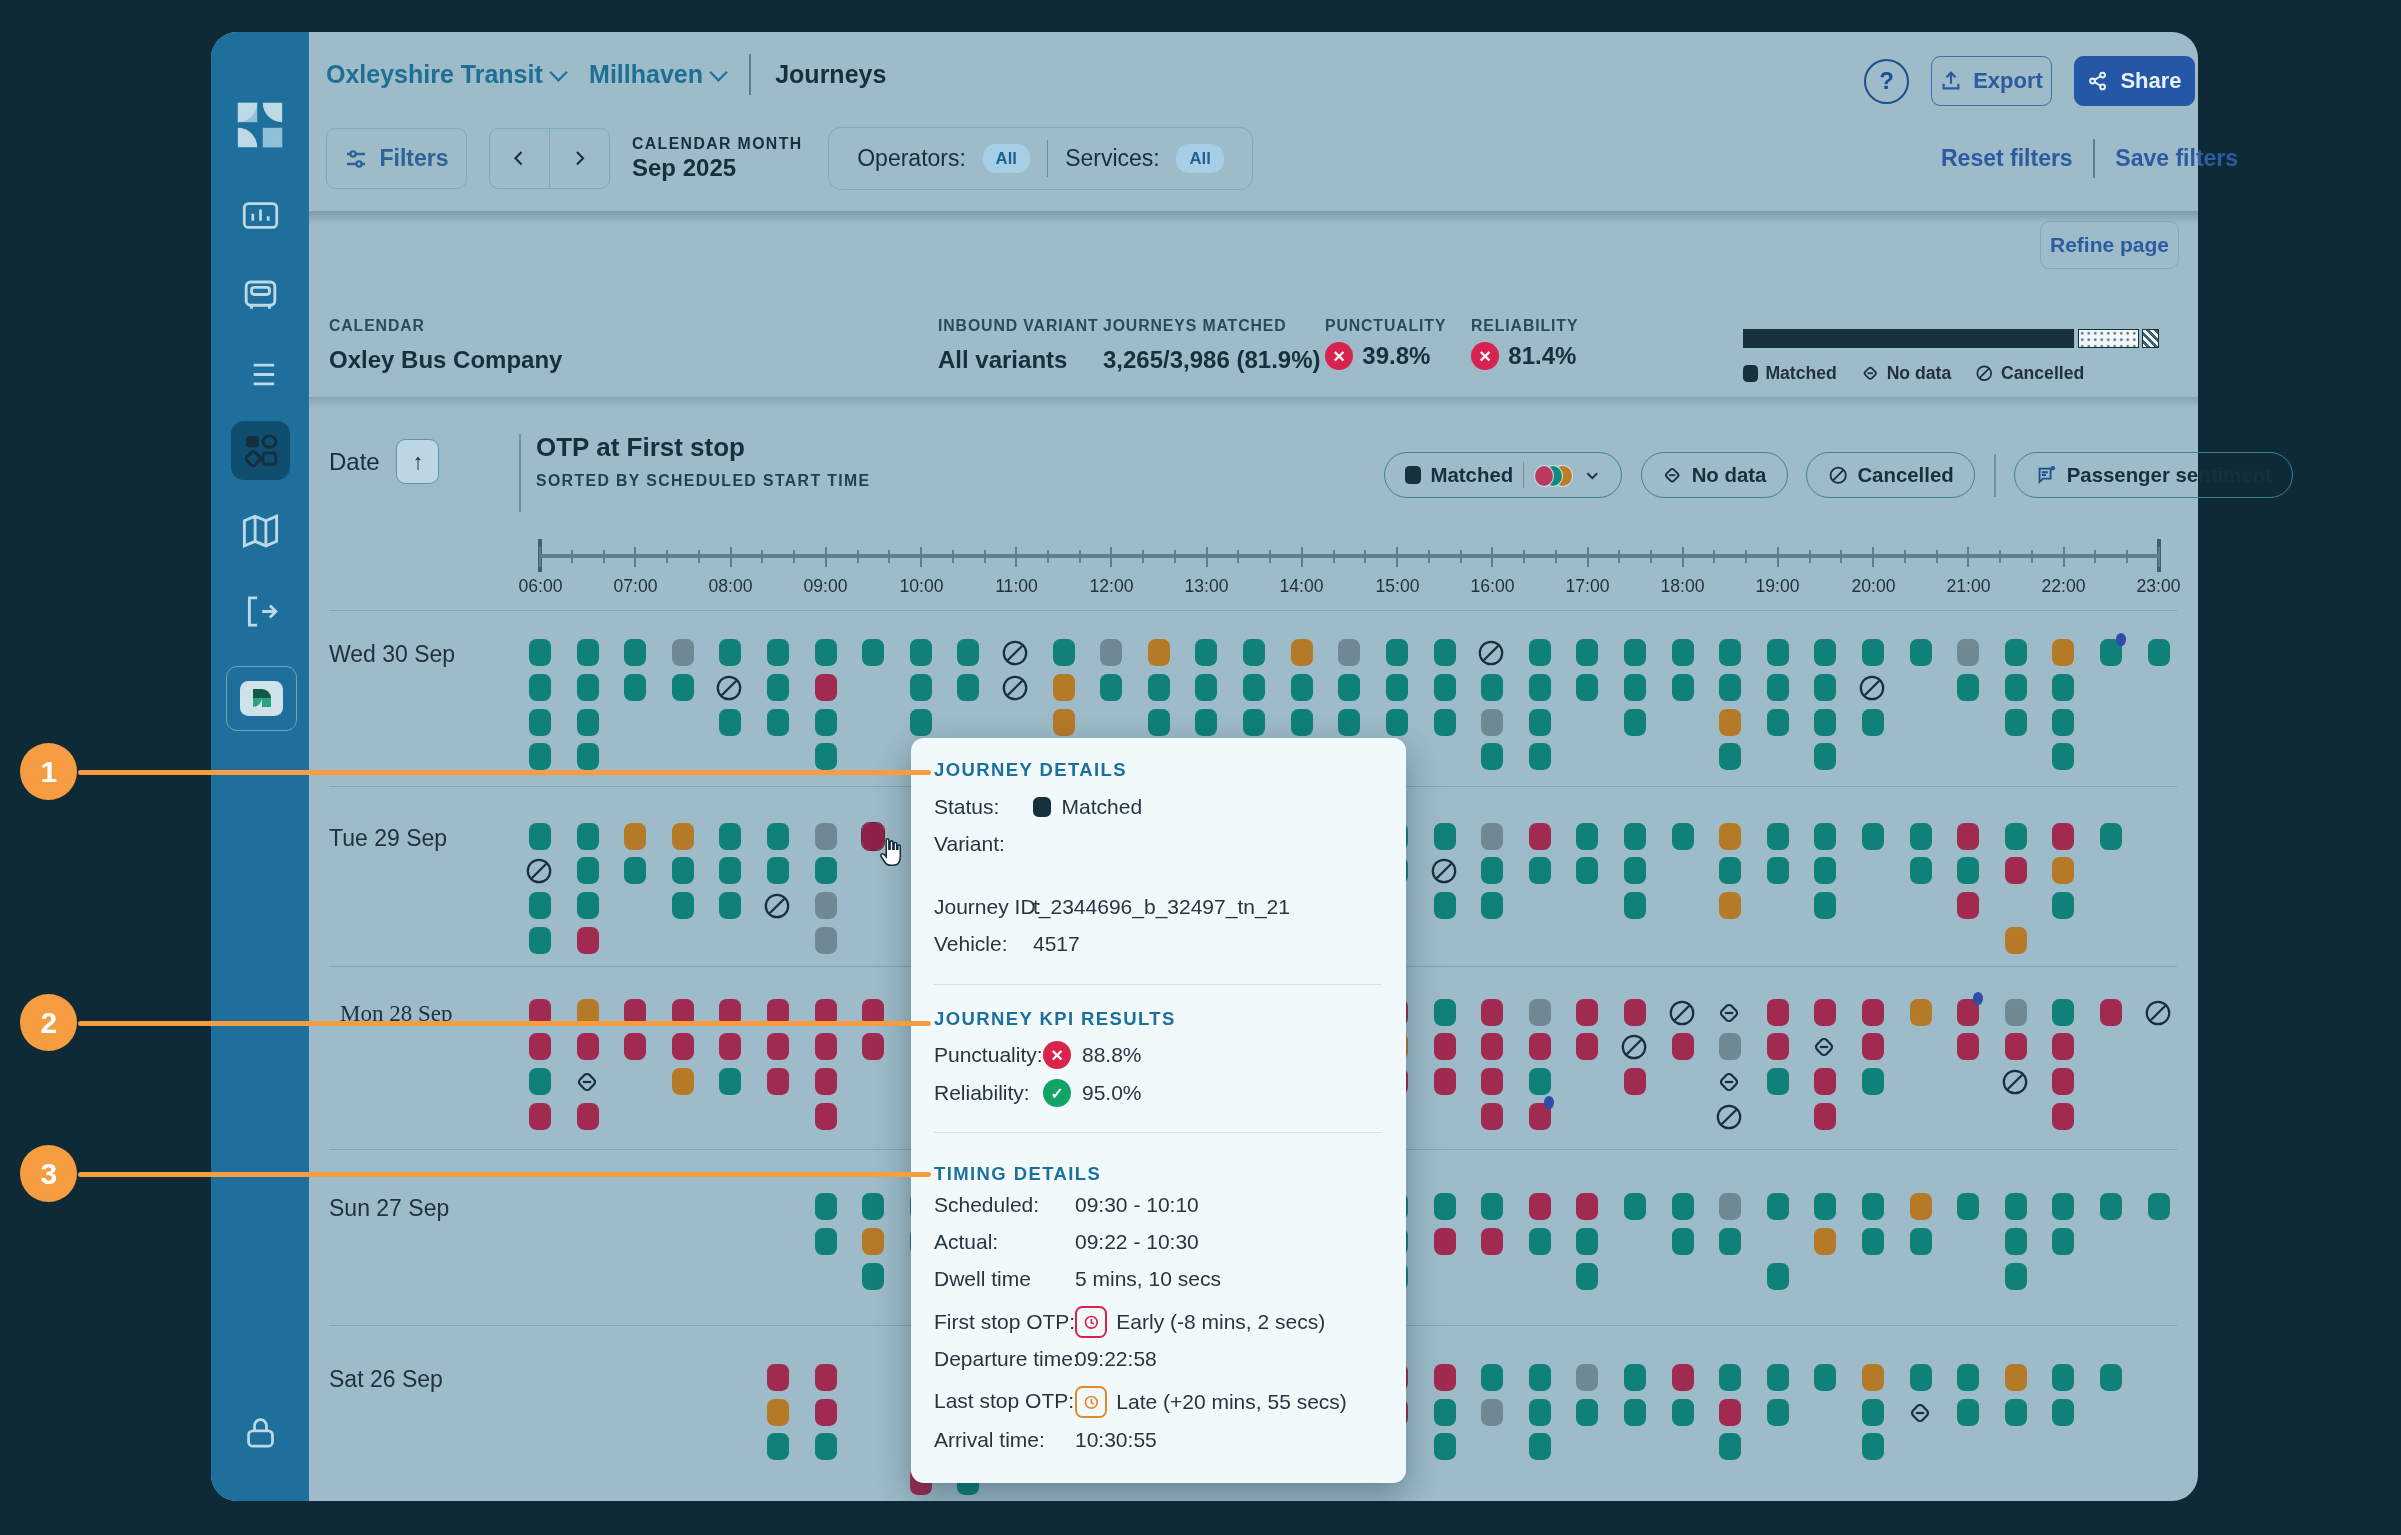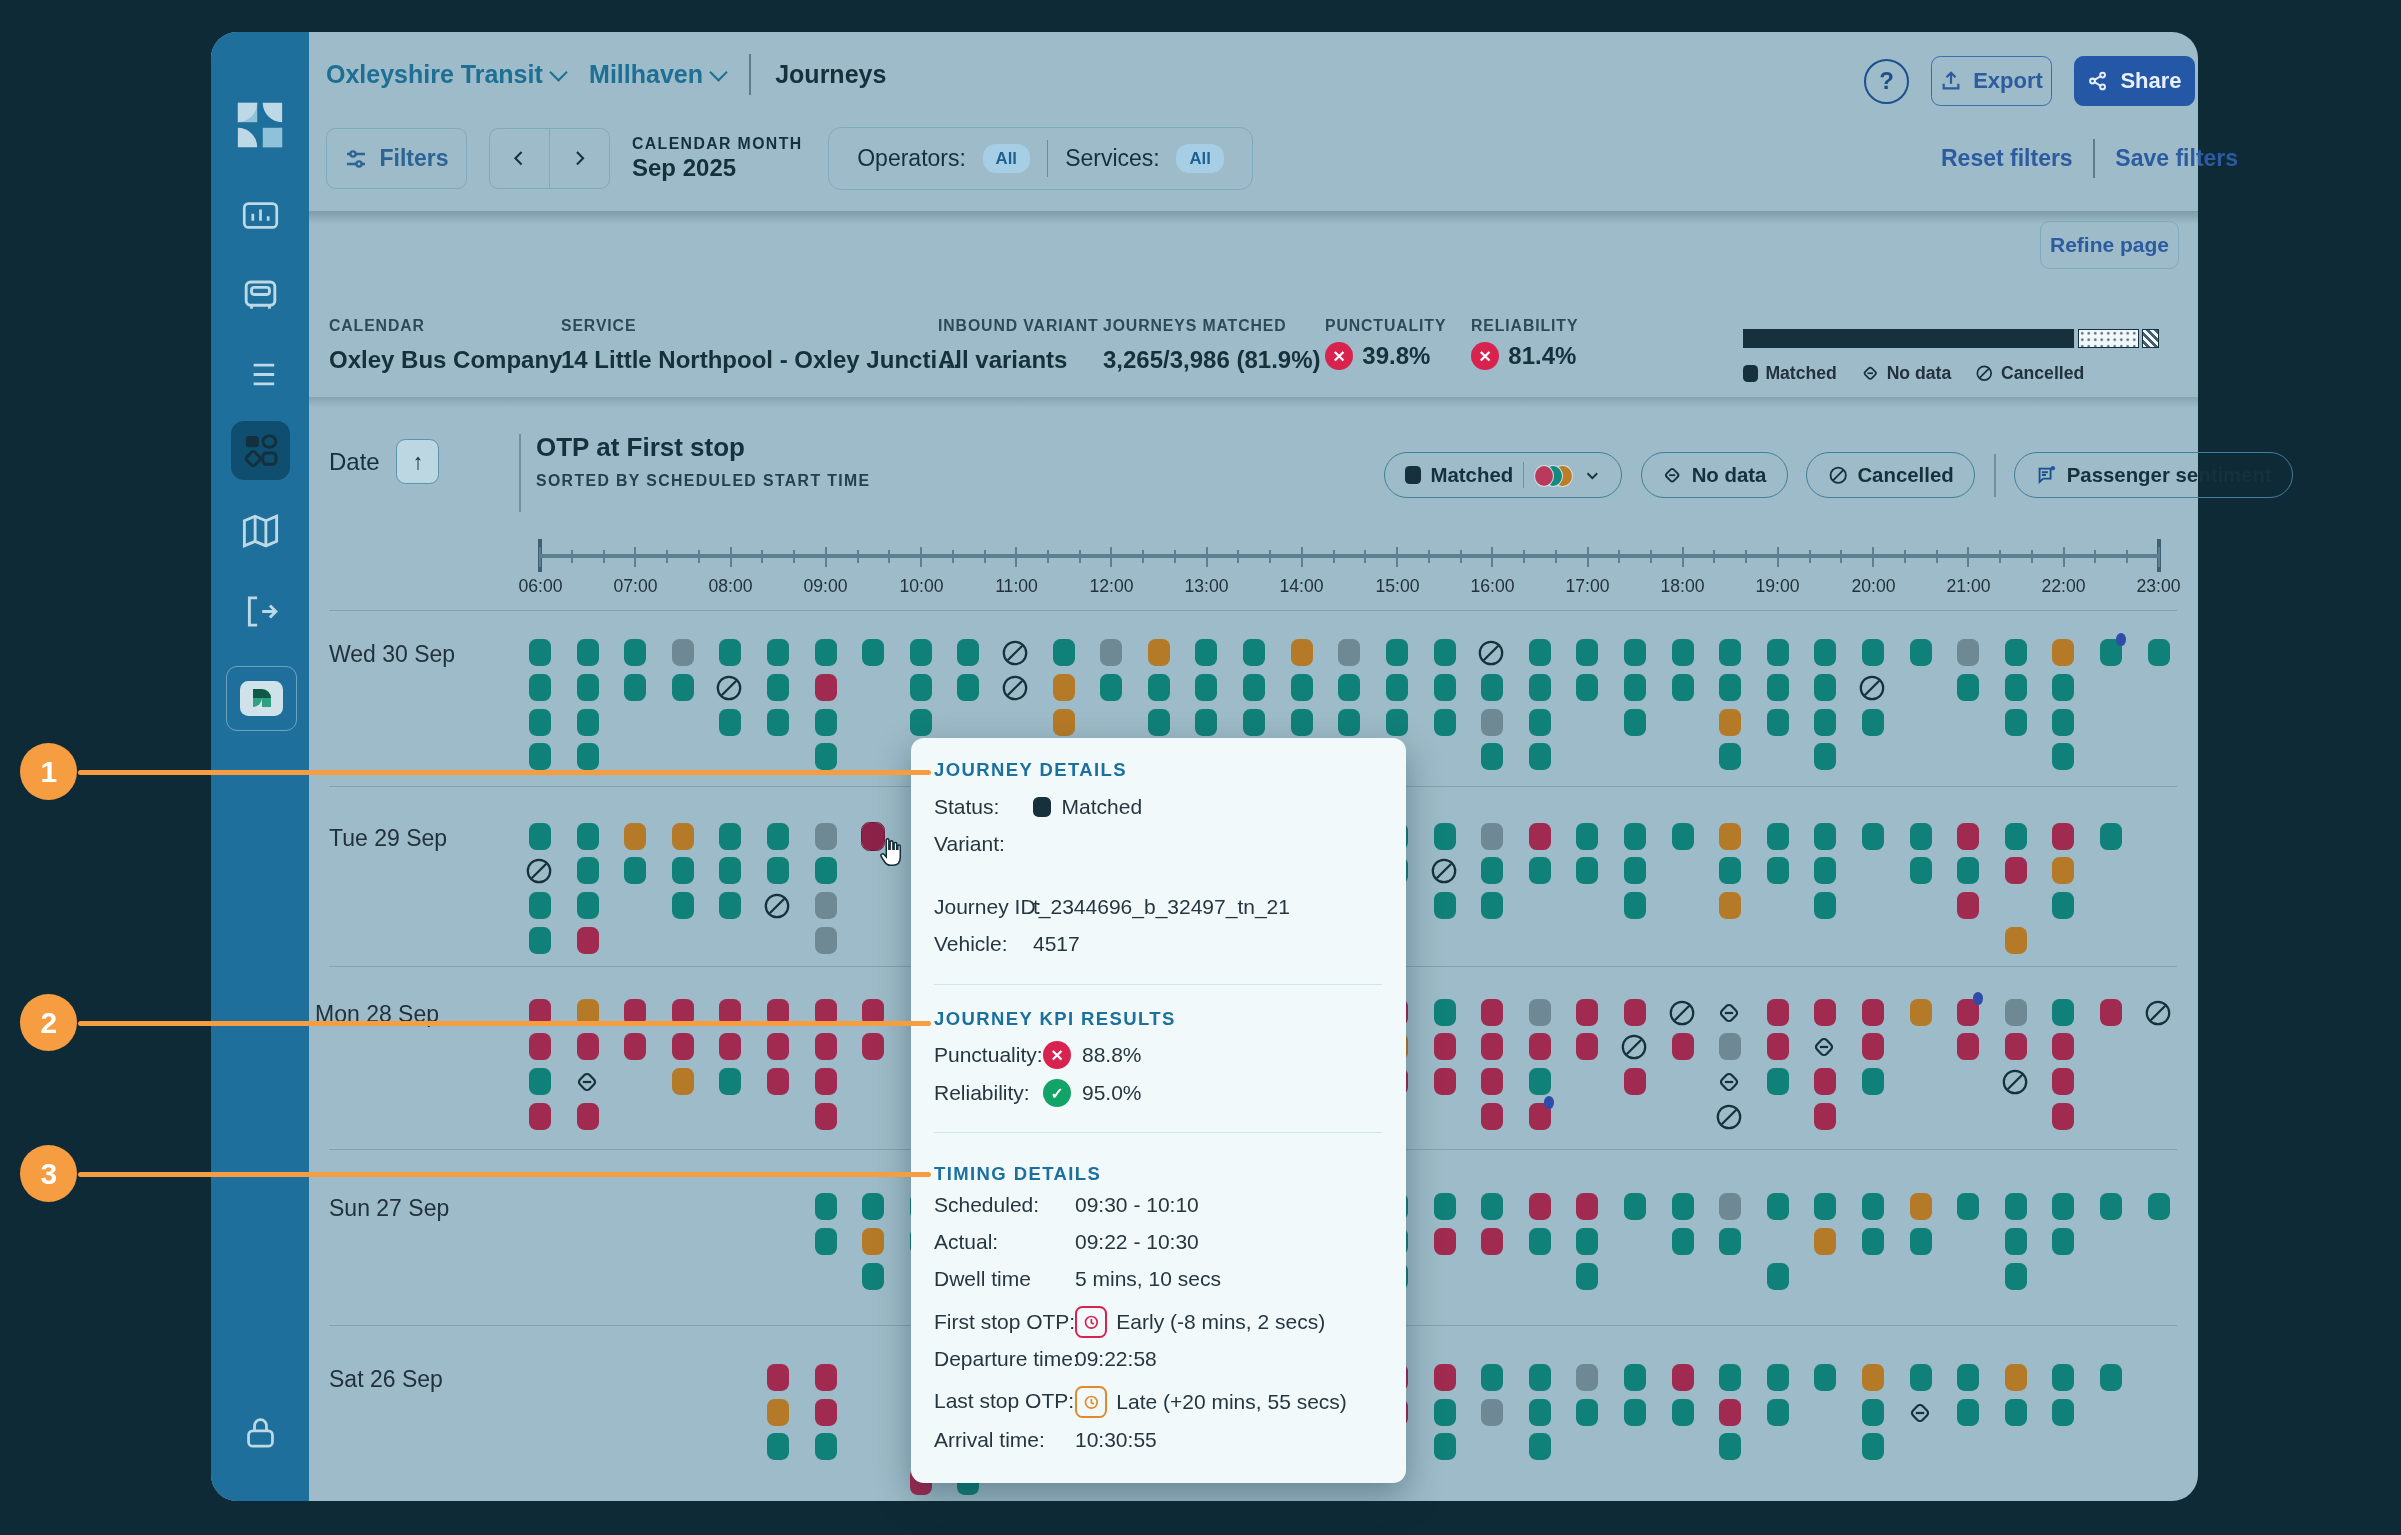--- a/index.html
+++ b/index.html
@@ -159,24 +159,20 @@
 
   <div class="abs" style="left:309px;top:211px;width:1889px;height:13px;background:linear-gradient(to bottom,rgba(16,44,58,.22),rgba(16,44,58,0));z-index:2;"></div>
 
   <div class="abs fbtn" style="left:2040px;top:221px;width:137px;height:46px;font-size:21px;color:#2c5ba0;z-index:3;">
     <span>Refine page</span>
   </div>
 
   <div class="abs" style="left:329px;top:317px;z-index:2;">
     <div class="colhead">CALENDAR</div>
     <div class="colval" style="margin-top:11px;">Oxley Bus Company</div>
-  </div>
-  <div class="abs" style="left:561px;top:317px;z-index:2;">
-    <div class="colhead">SERVICE</div>
-    <div class="colval" style="margin-top:11px;">14 Little Northpool - Oxley Juncti…</div>
   </div>
   <div class="abs" style="left:938px;top:317px;z-index:2;">
     <div class="colhead">INBOUND VARIANT</div>
     <div class="colval" style="margin-top:11px;">All variants</div>
   </div>
   <div class="abs" style="left:1103px;top:317px;z-index:2;">
     <div class="colhead">JOURNEYS MATCHED</div>
     <div class="colval" style="margin-top:11px;">3,265/3,986 (81.9%)</div>
   </div>
   <div class="abs" style="left:1325px;top:317px;z-index:2;">
@@ -550,21 +546,21 @@
       <div class="cell cell-r" style="left:1957px;top:823px;"></div>
       <div class="cell cell-t" style="left:1957px;top:857px;"></div>
       <div class="cell cell-r" style="left:1957px;top:892px;"></div>
       <div class="cell cell-t" style="left:2005px;top:823px;"></div>
       <div class="cell cell-r" style="left:2005px;top:857px;"></div>
       <div class="cell cell-a" style="left:2005px;top:927px;"></div>
       <div class="cell cell-r" style="left:2052px;top:823px;"></div>
       <div class="cell cell-a" style="left:2052px;top:857px;"></div>
       <div class="cell cell-t" style="left:2052px;top:892px;"></div>
       <div class="cell cell-t" style="left:2100px;top:823px;"></div>
-      <div class="abs day-label" style="left:315px;top:1001px;">Mon 28 Sep</div>
+      <div class="abs day-label" style="left:340px;top:1001px;font-family:Liberation Serif, serif;">Mon 28 Sep</div>
       <div class="cell cell-r" style="left:529px;top:999px;"></div>
       <div class="cell cell-r" style="left:529px;top:1033px;"></div>
       <div class="cell cell-t" style="left:529px;top:1068px;"></div>
       <div class="cell cell-r" style="left:529px;top:1103px;"></div>
       <div class="cell cell-a" style="left:577px;top:999px;"></div>
       <div class="cell cell-r" style="left:577px;top:1033px;"></div>
       <div class="cell" style="left:577px;top:1068px;">
         <svg width="28" height="28" viewBox="0 0 20 20" style="position:absolute;left:-3.7px;top:0;">
           <rect x="5.2" y="5.2" width="9.6" height="9.6" rx="2.6" transform="rotate(45 10 10)" fill="none" stroke="#16303c" stroke-width="1.6"></rect>
           <path d="M7 10h6" stroke="#16303c" stroke-width="1.6"></path>

